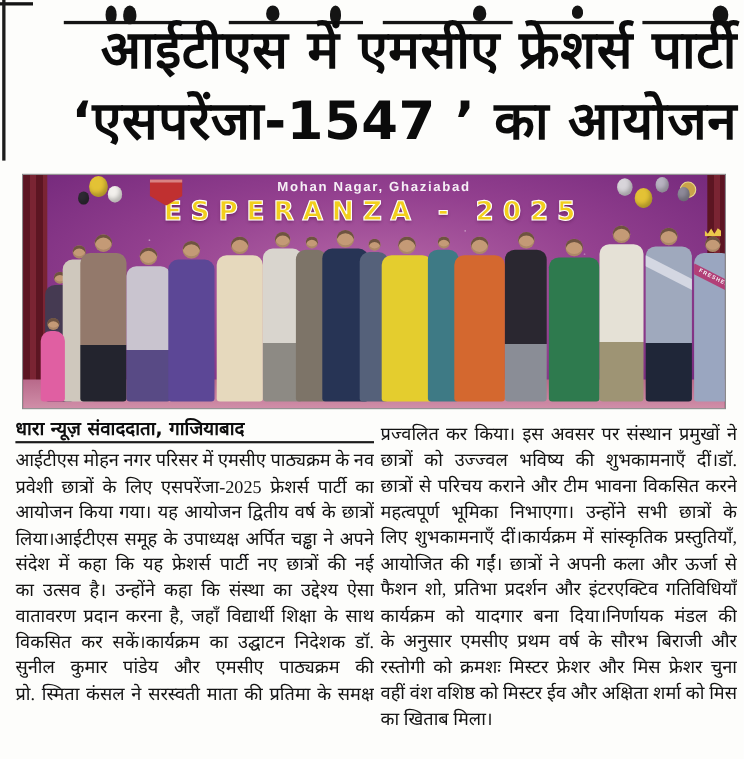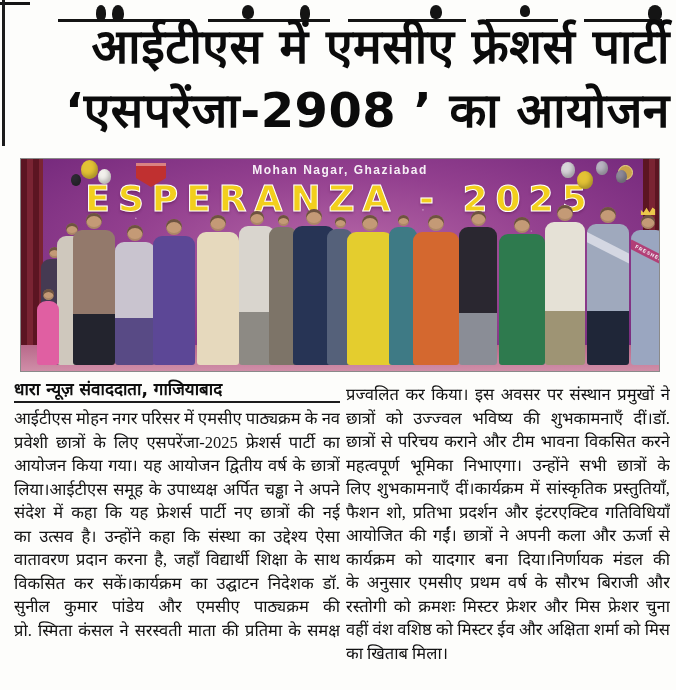--- a/index.html
+++ b/index.html
@@ -25,21 +25,21 @@
            radial-gradient(circle 2px at 34% 18%, rgba(255,255,255,.45), transparent 60%),
            radial-gradient(circle 2px at 63% 24%, rgba(255,255,255,.5), transparent 60%),
            radial-gradient(circle 2px at 80% 34%, rgba(255,255,255,.4), transparent 60%),
            radial-gradient(ellipse at 50% 45%, #b869a8 0%, #93408f 48%, #6e2478 100%);}
   .curtain{position:absolute;top:0;bottom:0;background:repeating-linear-gradient(90deg,#5c1522 0 6px,#7a2433 6px 12px);}
   .curtain.cl{left:0;width:22px;}
   .curtain.cr{right:0;width:16px;}
   .floor{position:absolute;left:0;right:0;bottom:0;height:26px;background:linear-gradient(#b8698a,#d08ea8);}
   .banner-loc{position:absolute;left:0;right:0;top:4px;text-align:center;font-size:12px;font-weight:700;
               letter-spacing:1.5px;color:rgba(255,255,255,.92);z-index:1;}
-  .banner-title{position:absolute;left:0;right:0;top:19px;text-align:center;font-size:36px;font-weight:800;
+  .banner-title{position:absolute;left:0;right:0;top:19px;text-align:center;font-size:24px;font-weight:800;
                 letter-spacing:8px;color:#f2cf1d;-webkit-text-stroke:1px #ffffff;
                 text-shadow:0 2px 3px rgba(70,10,60,.45);z-index:1;font-family:"DejaVu Sans",sans-serif;}
   .badge{position:absolute;left:115px;top:4px;width:30px;height:24px;background:#c03030;z-index:2;
          clip-path:polygon(0 0,100% 0,100% 62%,50% 100%,0 62%);box-shadow:inset 0 3px 0 rgba(255,255,255,.4);}
   .gold-dot{position:absolute;right:26px;top:6px;width:13px;height:13px;border-radius:50%;
             background:#caa34a;border:1px solid #e8d88a;z-index:2;}
   .balloon{position:absolute;border-radius:50% 50% 48% 48%;z-index:2;box-shadow:inset -2px -3px 4px rgba(0,0,0,.25);}
   .people{position:absolute;inset:0;z-index:3;}
   .person{position:absolute;bottom:6px;}
   .head{margin:0 auto;border-radius:50%;box-shadow:inset 0 -2px 0 rgba(0,0,0,.12), inset 0 3px 0 rgba(40,25,20,.55);}
@@ -77,21 +77,21 @@
       <div class="frag-blob" style="left: 242px; width: 12px; height: 14px;"></div>
       <div class="frag-blob" style="left: 300px; width: 10px; height: 16px;"></div>
       <div class="frag-blob" style="left: 430px; width: 12px; height: 14px;"></div>
       <div class="frag-blob" style="left: 520px; width: 10px; height: 12px;"></div>
       <div class="frag-blob" style="left: 648px; width: 14px; height: 16px;"></div>
     </div>
   <div class="left-rule"></div>
 
   <h1 class="headline">
     <span class="hl">आईटीएस में एमसीए फ्रेशर्स पार्टी</span>
-    <span class="hl">‘एसपरेंजा-2908 ’ का आयोजन</span>
+    <span class="hl">‘एसपरेंजा-1547 ’ का आयोजन</span>
   </h1>
 
   <div class="photo">
     <div class="curtain cl"></div>
     <div class="curtain cr"></div>
     <div class="floor"></div>
     <div class="banner-loc">Mohan Nagar, Ghaziabad</div>
     <div class="banner-title">ESPERANZA - 2025</div>
     <div class="badge"></div>
     <div class="gold-dot"></div>
@@ -203,22 +203,22 @@
       <div class="t-line">विकसित कर सकें।कार्यक्रम का उद्घाटन निदेशक डॉ.</div>
       <div class="t-line">सुनील कुमार पांडेय और एमसीए पाठ्यक्रम की समन्वयक</div>
       <div class="t-line">प्रो. स्मिता कंसल ने सरस्वती माता की प्रतिमा के समक्ष दीप</div>
     </div>
   <div class="col right" id="col-right">
       <div class="t-line">प्रज्वलित कर किया। इस अवसर पर संस्थान प्रमुखों ने नए</div>
       <div class="t-line">छात्रों को उज्ज्वल भविष्य की शुभकामनाएँ दीं।डॉ. सुनील</div>
       <div class="t-line">छात्रों से परिचय कराने और टीम भावना विकसित करने में</div>
       <div class="t-line">महत्वपूर्ण भूमिका निभाएगा। उन्होंने सभी छात्रों के भविष्य के</div>
       <div class="t-line">लिए शुभकामनाएँ दीं।कार्यक्रम में सांस्कृतिक प्रस्तुतियाँ,</div>
+      <div class="t-line">आयोजित की गईं। छात्रों ने अपनी कला और ऊर्जा से</div>
       <div class="t-line">फैशन शो, प्रतिभा प्रदर्शन और इंटरएक्टिव गतिविधियाँ</div>
-      <div class="t-line">आयोजित की गईं। छात्रों ने अपनी कला और ऊर्जा से</div>
       <div class="t-line">कार्यक्रम को यादगार बना दिया।निर्णायक मंडल की घोषणा</div>
       <div class="t-line">के अनुसार एमसीए प्रथम वर्ष के सौरभ बिराजी और उन्नति</div>
       <div class="t-line">रस्तोगी को क्रमशः मिस्टर फ्रेशर और मिस फ्रेशर चुना गया।</div>
       <div class="t-line">वहीं वंश वशिष्ठ को मिस्टर ईव और अक्षिता शर्मा को मिस ईव</div>
       <div class="t-line plain">का खिताब मिला।</div>
     </div>
 
 </div>
 
 </body></html>

